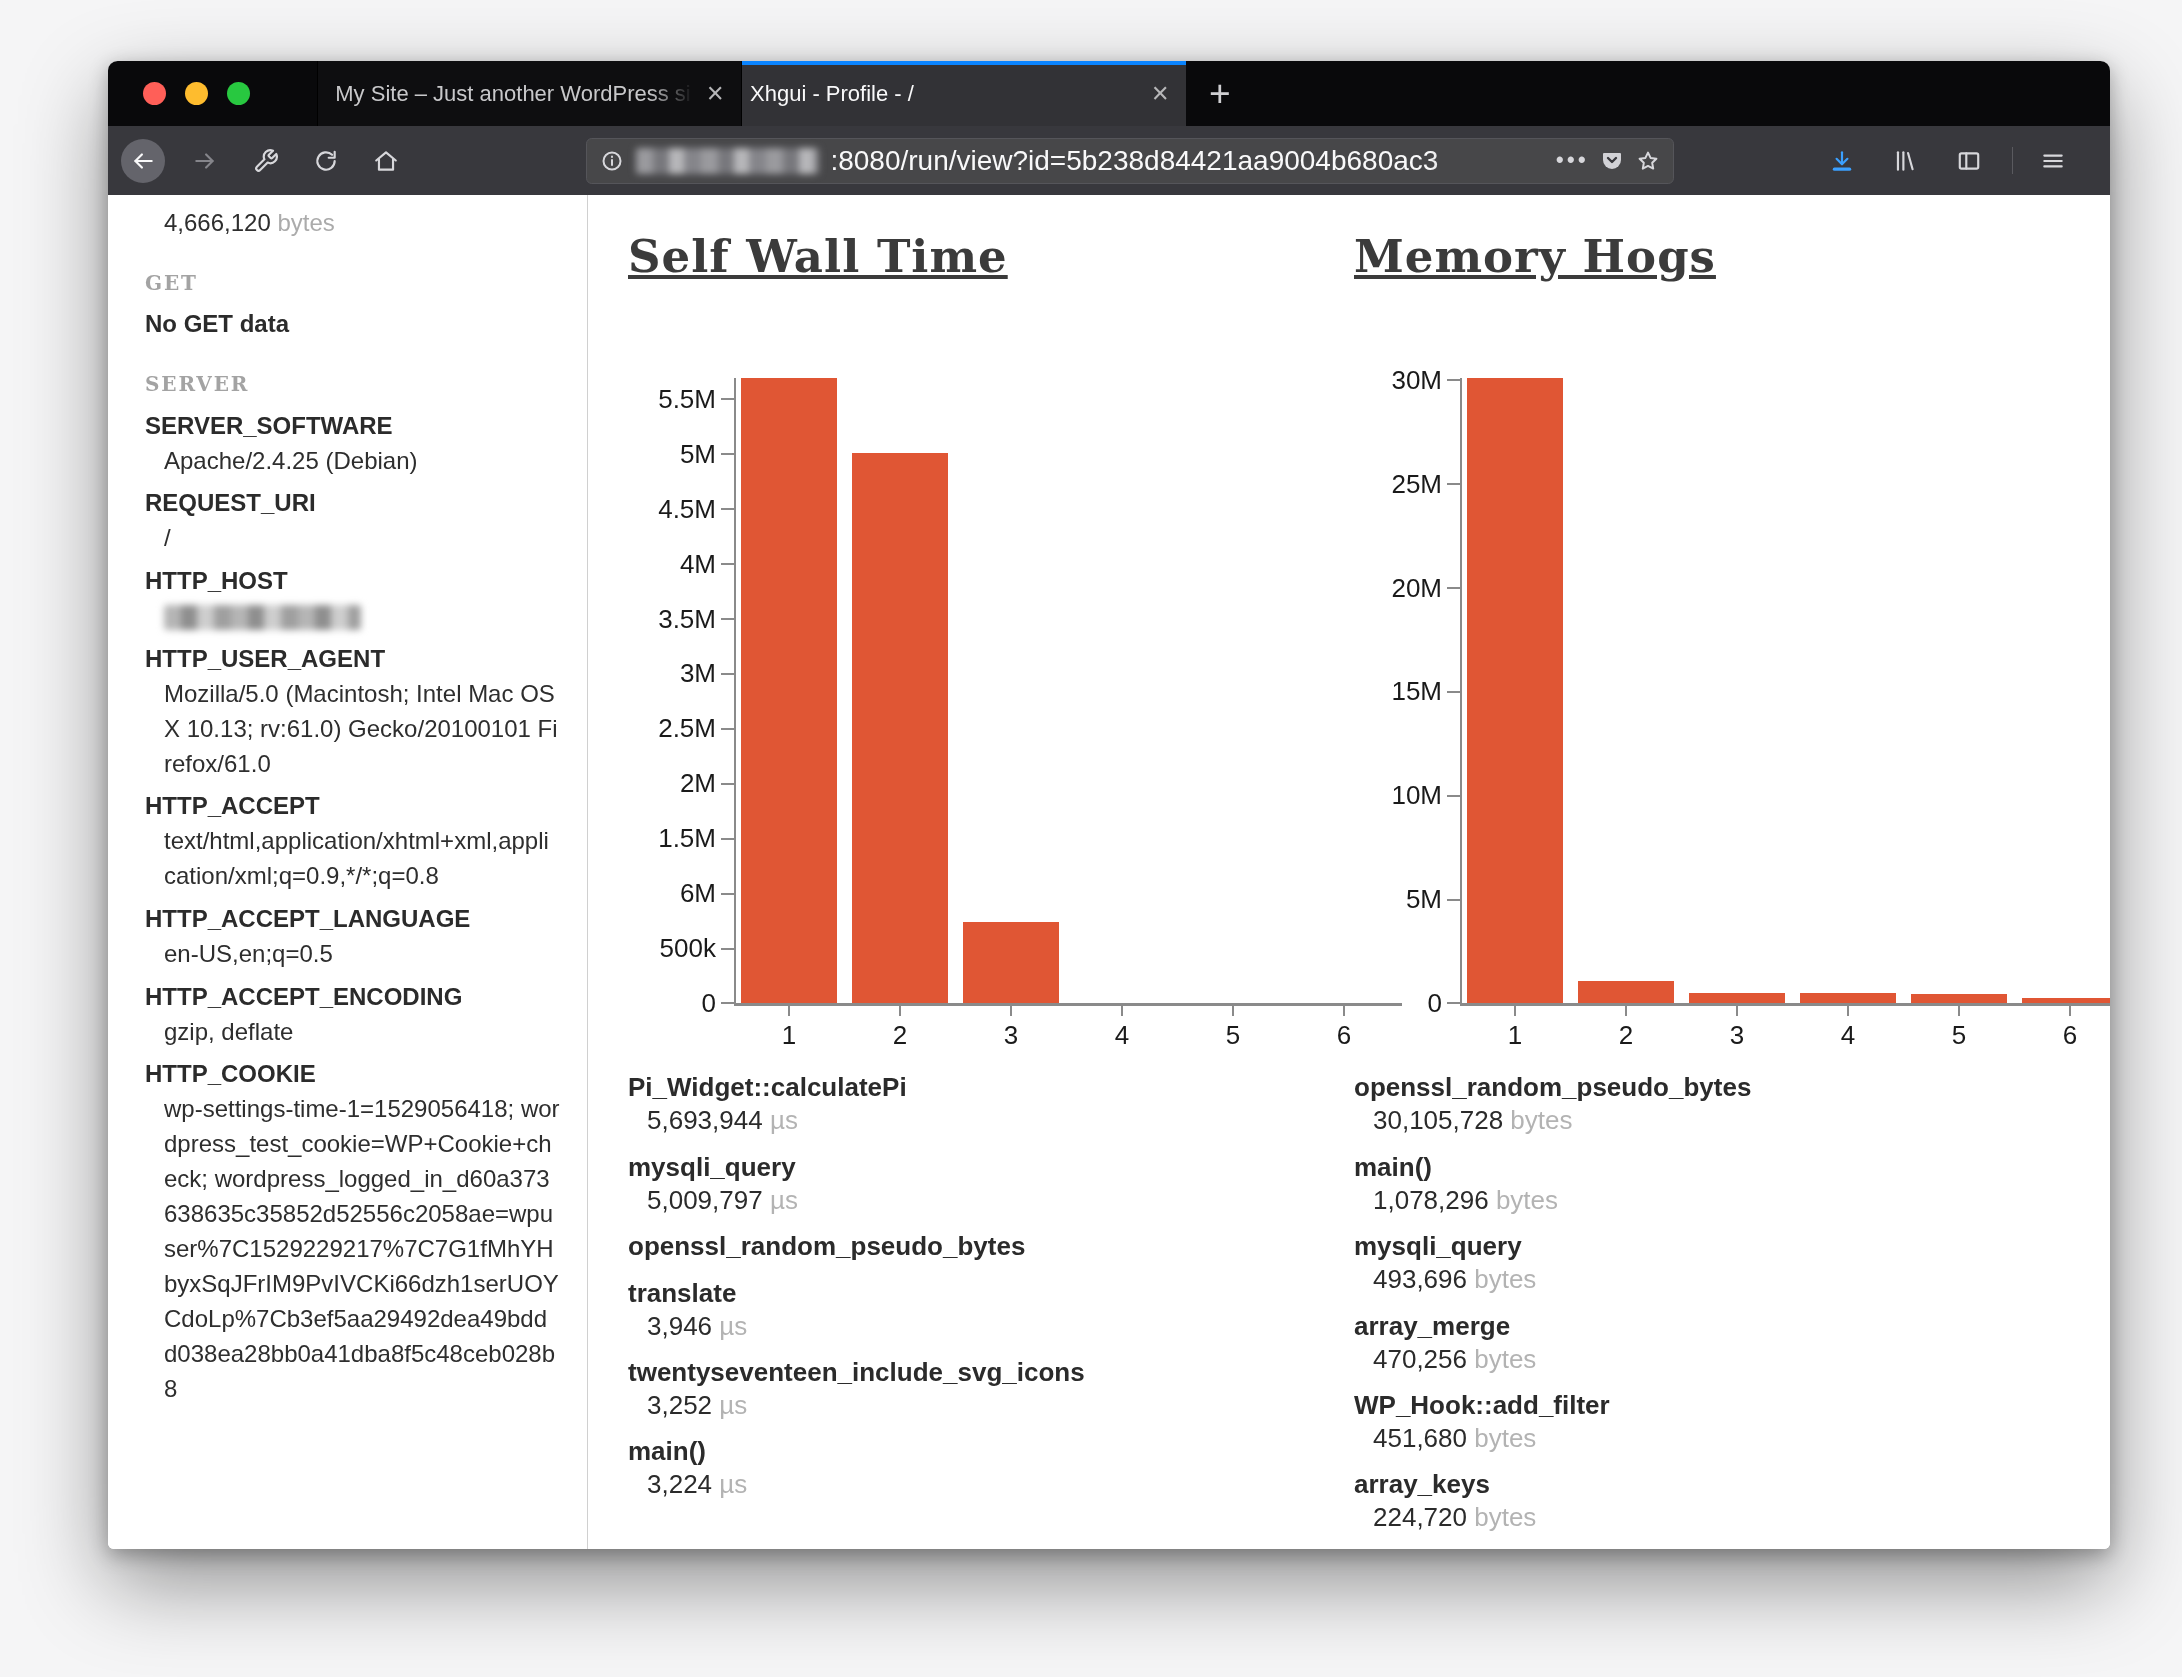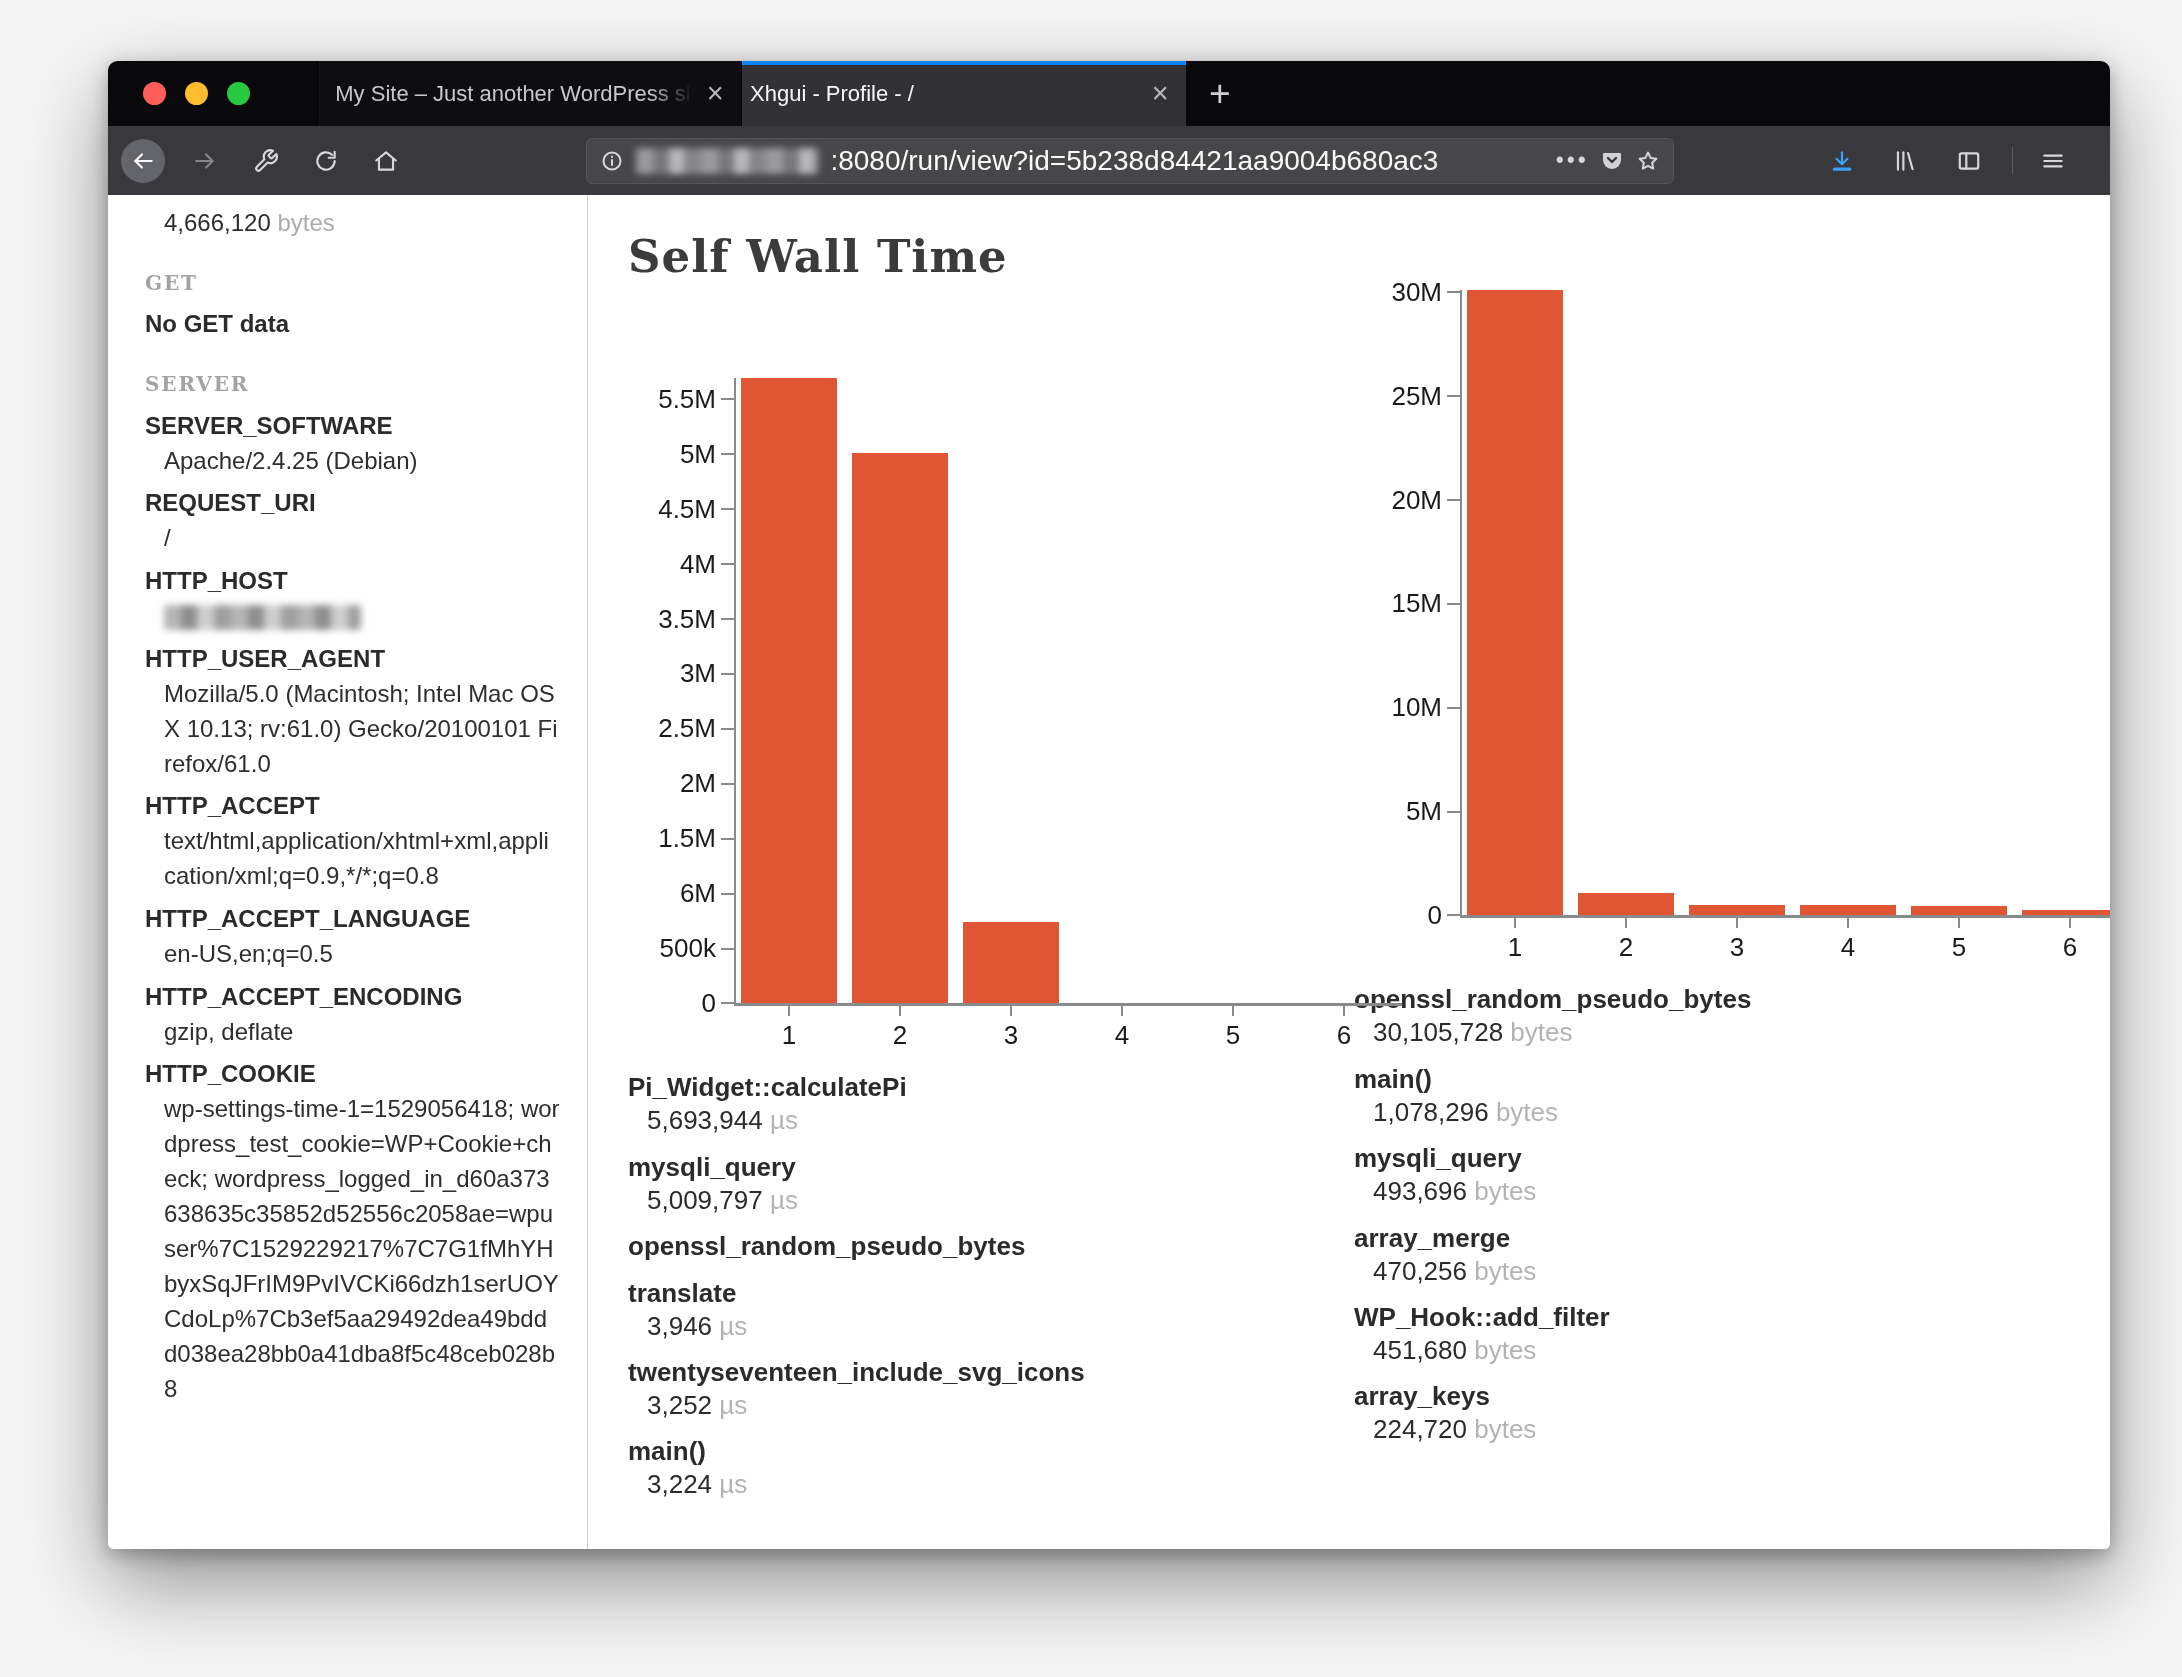--- a/index.html
+++ b/index.html
@@ -54,21 +54,21 @@
   .sb-value{padding-left:19px;line-height:35px;word-break:break-all;}
   .u{color:#ababab;}
   .host-chip{display:inline-block;width:197px;height:25px;vertical-align:middle;border-radius:2.9px;
     background:repeating-linear-gradient(90deg,#b5b5b5 0 17.3px,#8e8e8e 17.3px 33px,#cecece 33px 50px,#9f9f9f 50px 67px);
     filter:blur(3.8px);}
 
   .main{flex:1;min-width:0;display:flex;padding-left:40px;overflow:hidden;}
   .col{width:726px;flex:none;}
   .col:last-child{flex:1;min-width:0;width:auto;overflow:visible;}
   .chart-title{font-family:"DejaVu Serif","Liberation Serif",serif;font-weight:bold;font-size:45px;color:#3b3b3b;
-    margin:35px 0 0;letter-spacing:1px;}
+    margin:35px 0 0;letter-spacing:1px;text-decoration:underline;}
   .chart{position:relative;height:678px;margin-top:95px;}
   .plot{position:absolute;left:106px;top:0;width:666px;height:625px;}
   .bar{position:absolute;bottom:0;width:96px;}
   .yaxis{position:absolute;left:106px;top:0;width:1.9px;height:628px;background:#8a8a8a;}
   .xaxis{position:absolute;left:106px;top:625px;width:668px;height:2.9px;background:#8a8a8a;}
   .ytick{position:absolute;left:93px;width:12.5px;height:1.9px;background:#8a8a8a;}
   .ylabel{position:absolute;left:0;width:88px;text-align:right;font-size:26px;color:#1a1a1a;line-height:29px;}
   .xtick{position:absolute;top:628px;width:1.9px;height:9.6px;background:#8a8a8a;}
   .xlabel{position:absolute;top:642px;width:38px;text-align:center;font-size:26px;color:#1a1a1a;}
   .fn-list{margin-top:15.4px;}
@@ -263,20 +263,21 @@
               <div class="fn-name">openssl_random_pseudo_bytes</div>
               <div class="fn-name">translate</div>
               <div class="fn-val"><span class="v">3,946</span><span class="unit"> µs</span></div>
               <div class="fn-name">twentyseventeen_include_svg_icons</div>
               <div class="fn-val"><span class="v">3,252</span><span class="unit"> µs</span></div>
               <div class="fn-name">main()</div>
               <div class="fn-val"><span class="v">3,224</span><span class="unit"> µs</span></div>
             </div>
           </section>
           <section class="col">
+            <h2 class="chart-title">Memory Hogs</h2>
             <div class="chart">
               <div class="plot">
                 <div class="bar" style="left: 7.4px; width: 96px; height: 625px; background: rgb(224, 86, 52);"></div>
                 <div class="bar" style="left: 118px; width: 96px; height: 22.4px; background: rgb(224, 86, 52);"></div>
                 <div class="bar" style="left: 229px; width: 96px; height: 10.3px; background: rgb(224, 86, 52);"></div>
                 <div class="bar" style="left: 340px; width: 96px; height: 9.8px; background: rgb(224, 86, 52);"></div>
                 <div class="bar" style="left: 451px; width: 96px; height: 9.4px; background: rgb(224, 86, 52);"></div>
                 <div class="bar" style="left: 562px; width: 96px; height: 4.7px; background: rgb(224, 86, 52);"></div>
               </div>
               <div class="ytick" style="top: 624px;"></div>

